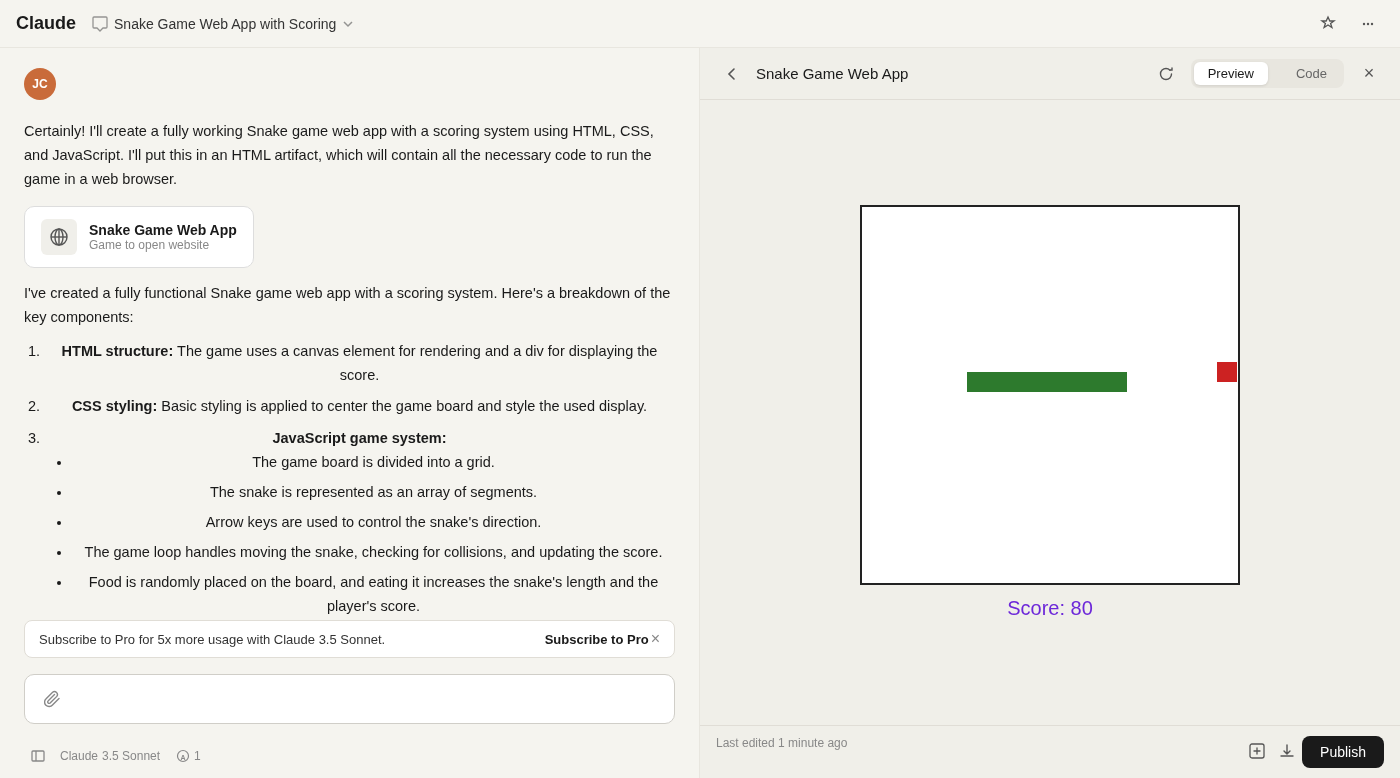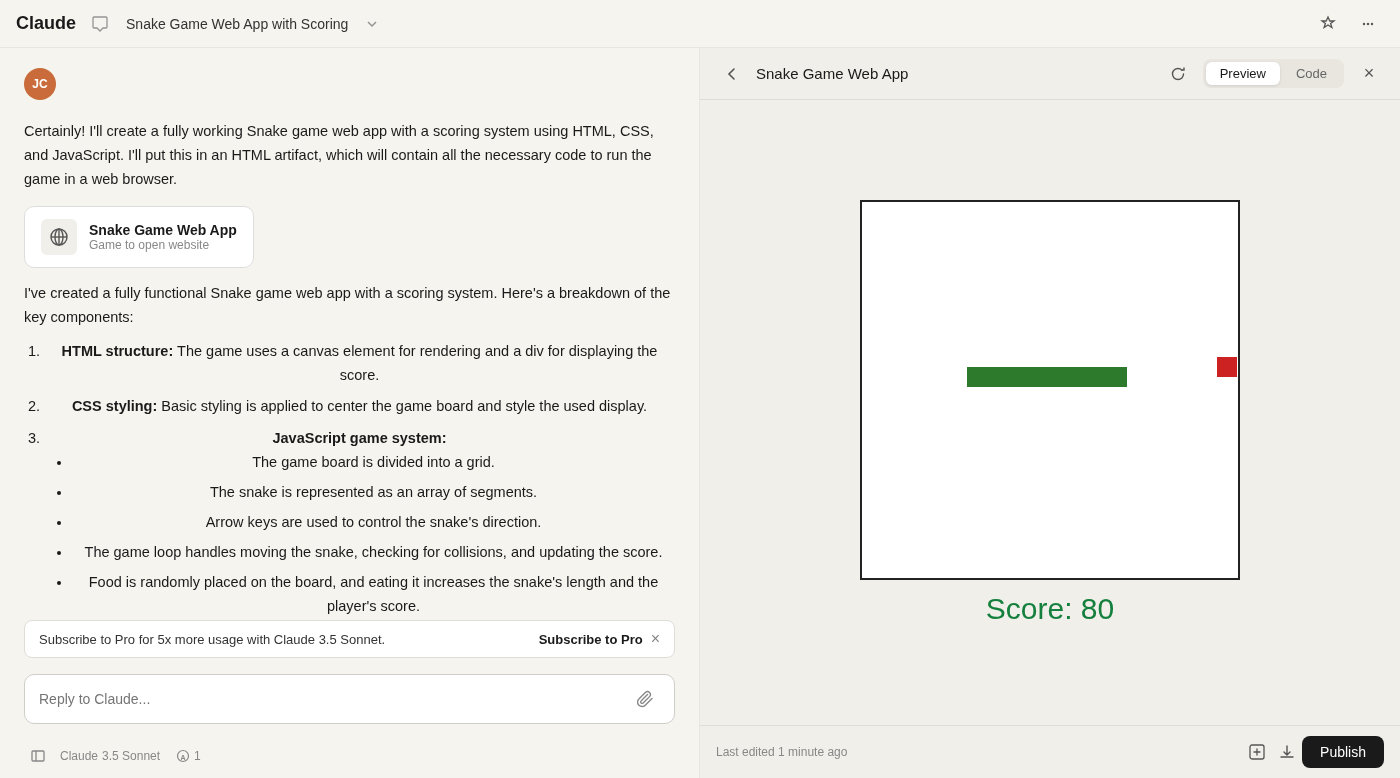--- a/index.html
+++ b/index.html
@@ -24,21 +24,21 @@
     }
     .top-bar-logo {
       font-size: 18px;
       font-weight: 600;
       color: #1a1a1a;
       margin-right: 16px;
     }
     .top-bar-project {
       display: flex;
       align-items: center;
-      gap: 18px;
+      gap: 6px;
       font-size: 14px;
       color: #333;
       cursor: pointer;
     }
     .top-bar-project svg { opacity: 0.6; }
     .top-bar-right {
       margin-left: auto;
       display: flex;
       align-items: center;
       gap: 8px;
@@ -326,21 +326,21 @@
       border: none;
       background: none;
       cursor: pointer;
       color: #555;
       display: flex;
       align-items: center;
       justify-content: center;
     }
     .preview-tabs {
       display: flex;
-      gap: 2px;
+      gap: 14px;
       background: #e8e6df;
       border-radius: 8px;
       padding: 3px;
     }
     .preview-tab {
       padding: 4px 14px;
       font-size: 13px;
       border: none;
       border-radius: 6px;
       cursor: pointer;
@@ -397,29 +397,29 @@
       height: 20px;
     }
     .food-item {
       position: absolute;
       background: #cc2222;
       width: 20px;
       height: 20px;
     }
 
     .game-score {
-      font-size: 30px;
+      font-size: 20px;
       font-weight: 500;
-      color: #15803d;
+      color: #6d28d9;
     }
 
     
     .preview-footer {
       display: flex;
-      align-items: center;
+      align-items: flex-start;
       padding: 10px 16px;
       border-top: 1px solid #e0ddd6;
       background: #f0efe9;
       flex-shrink: 0;
     }
     .last-edited {
       font-size: 12px;
       color: #888;
       flex: 1;
     }
@@ -518,29 +518,28 @@
               <li>Food is randomly placed on the board, and eating it increases the snake's length and the player's score.</li>
 
             </ul>
           </li>
         </ol>
       </div>
     </div>
 
     <div class="subscribe-bar">
       <span>Subscribe to Pro for 5x more usage with Claude 3.5 Sonnet.</span>
-      <span style="display:flex;align-items:center;gap:8px;">
+      <span style="display:flex;align-items:center;gap:2px;">
         <a class="subscribe-link" href="#">Subscribe to Pro</a>
         <button class="subscribe-close">×</button>
       </span>
     </div>
 
     <div class="reply-area">
       <div class="reply-input-box">
-        <input class="reply-input" type="text" placeholder="Reply to Claude..." style="">
         <button class="attach-btn">
           <svg width="18" height="18" viewBox="0 0 18 18" fill="none">
             <path d="M15 8.5l-6.5 6.5a4.5 4.5 0 1 1-6.4-6.3L8.6 2.2a3 3 0 0 1 4.2 4.2L6.4 12.8a1.5 1.5 0 1 1-2.1-2.1l6.2-6.2" stroke="#888" stroke-width="1.4" fill="none" stroke-linecap="round"></path>
           </svg>
         </button>
       </div>
     </div>
 
     <div class="bottom-status">
       <button class="sidebar-toggle">

